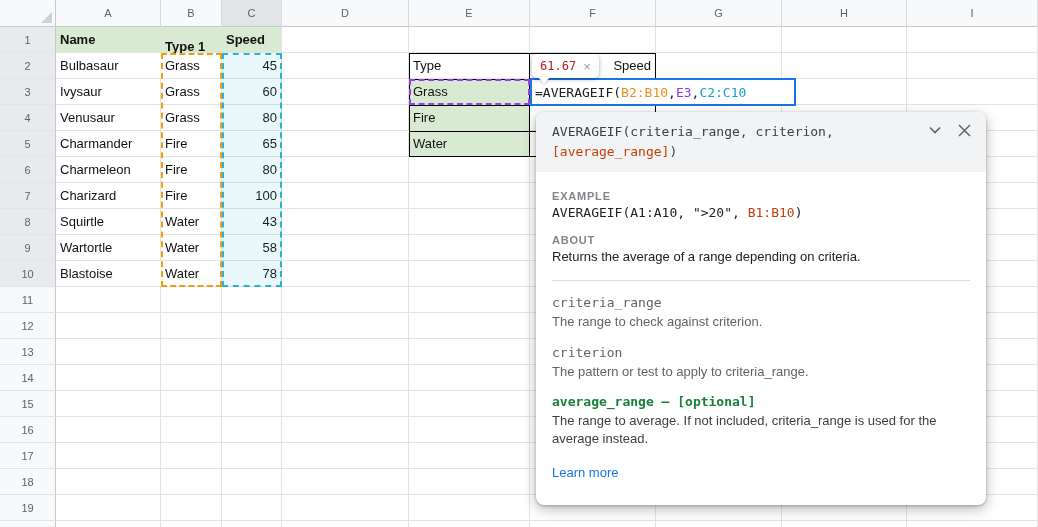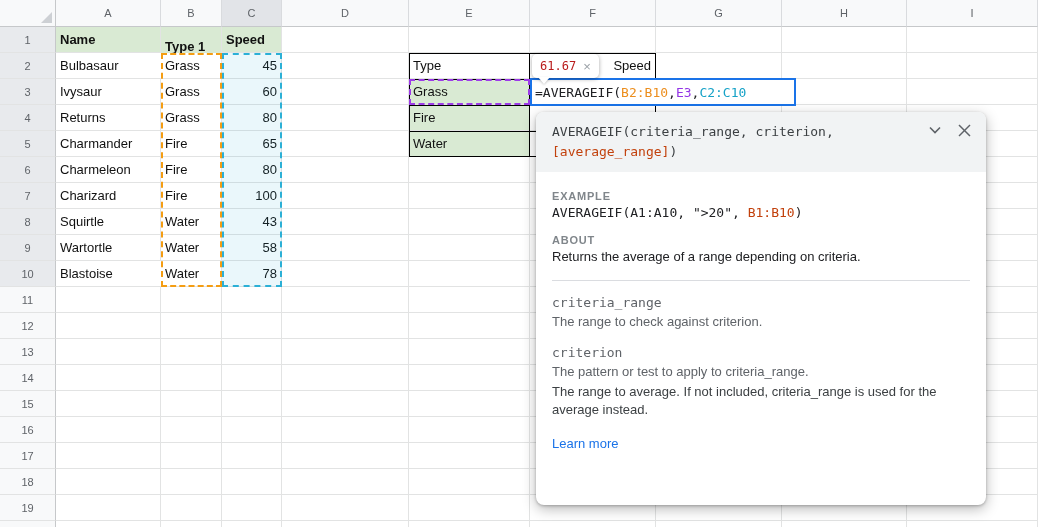--- a/index.html
+++ b/index.html
@@ -290,21 +290,21 @@
       <div class="abs cell" style="left: 907px; top: 521px; width: 131px; height: 26px;"></div>
       <div class="abs cell hdr1" style="left: 56px; top: 27px; width: 105px; height: 26px;">Name</div>
       <div class="abs cell hdr1" style="left: 161px; top: 27px; width: 61px; height: 40px;">Type 1</div>
       <div class="abs cell hdr1" style="left: 222px; top: 27px; width: 60px; height: 26px;">Speed</div>
       <div class="abs cell" style="left: 56px; top: 53px; width: 124px; height: 26px;">Bulbasaur</div>
       <div class="abs cell" style="left: 161px; top: 53px; width: 61px; height: 26px;">Grass</div>
       <div class="abs cell num" style="left: 222px; top: 53px; width: 60px; height: 26px;">45</div>
       <div class="abs cell" style="left: 56px; top: 79px; width: 105px; height: 26px;">Ivysaur</div>
       <div class="abs cell" style="left: 161px; top: 79px; width: 61px; height: 26px;">Grass</div>
       <div class="abs cell num" style="left: 222px; top: 79px; width: 60px; height: 26px;">60</div>
-      <div class="abs cell" style="left: 56px; top: 105px; width: 105px; height: 26px;">Returns</div>
+      <div class="abs cell" style="left: 56px; top: 105px; width: 105px; height: 26px;">Venusaur</div>
       <div class="abs cell" style="left: 161px; top: 105px; width: 61px; height: 26px;">Grass</div>
       <div class="abs cell num" style="left: 222px; top: 105px; width: 60px; height: 26px;">80</div>
       <div class="abs cell" style="left: 56px; top: 131px; width: 105px; height: 26px;">Charmander</div>
       <div class="abs cell" style="left: 161px; top: 131px; width: 61px; height: 26px;">Fire</div>
       <div class="abs cell num" style="left: 222px; top: 131px; width: 60px; height: 26px;">65</div>
       <div class="abs cell" style="left: 56px; top: 157px; width: 105px; height: 26px;">Charmeleon</div>
       <div class="abs cell" style="left: 161px; top: 157px; width: 61px; height: 26px;">Fire</div>
       <div class="abs cell num" style="left: 222px; top: 157px; width: 60px; height: 26px;">80</div>
       <div class="abs cell" style="left: 56px; top: 183px; width: 105px; height: 26px;">Charizard</div>
       <div class="abs cell" style="left: 161px; top: 183px; width: 61px; height: 26px;">Fire</div>
@@ -372,18 +372,19 @@
       <div class="seclabel">EXAMPLE</div>
       <div class="example-line"><span>AVERAGEIF(A1:A10, "&gt;20", </span><span class="opt-green">B1:B10</span><span>)</span></div>
       <div class="seclabel">ABOUT</div>
       <div class="about-text">Returns the average of a range depending on criteria.</div>
       <div class="divider"></div>
       <div id="params">
           <div class="param-name">criteria_range</div>
           <div class="param-desc">The range to check against criterion.</div>
           <div class="param-name">criterion</div>
           <div class="param-desc">The pattern or test to apply to criteria_range.</div>
+          <div class="param-name active">average_range – [optional]</div>
           <div class="param-desc dark">The range to average. If not included, criteria_range is used for the average instead.</div>
         </div>
       <a class="learn-more">Learn more</a>
     </div>
   </div>
 </div>
 
 </body></html>

